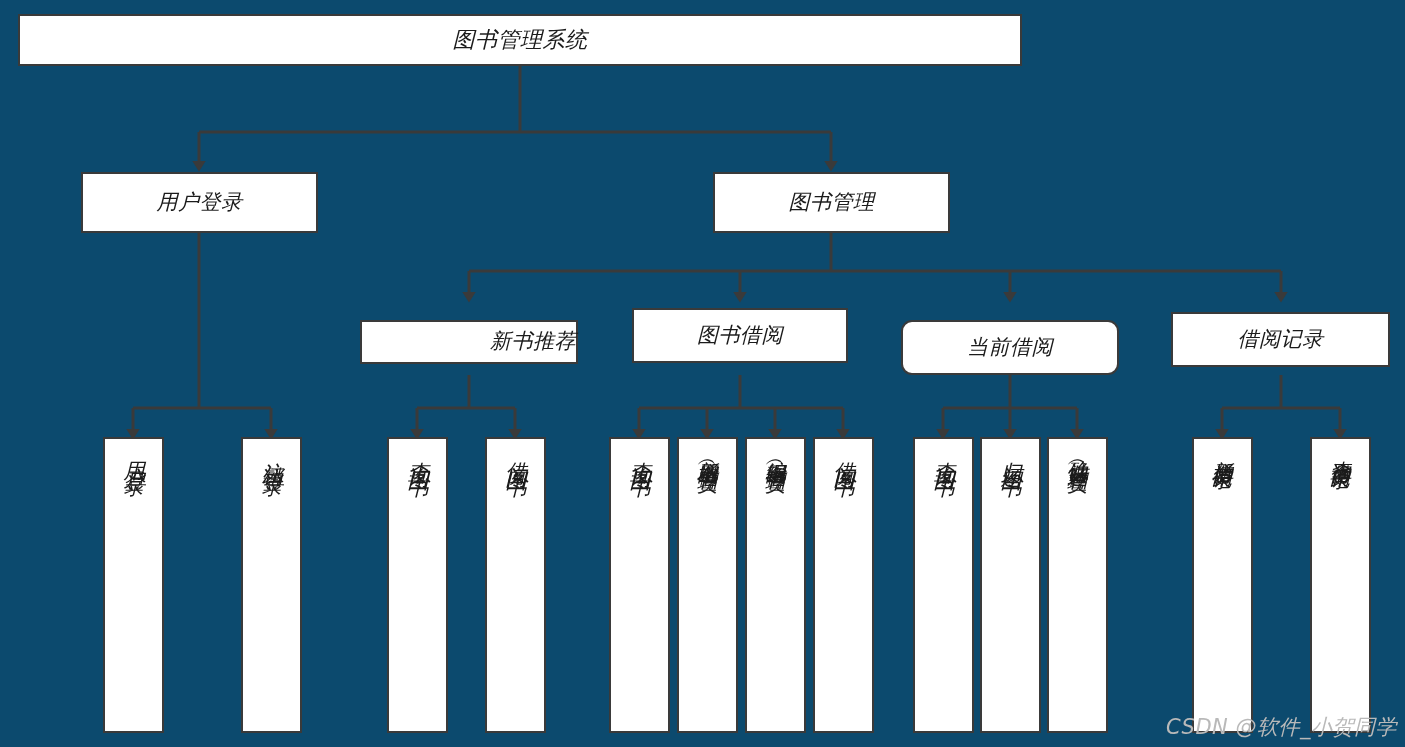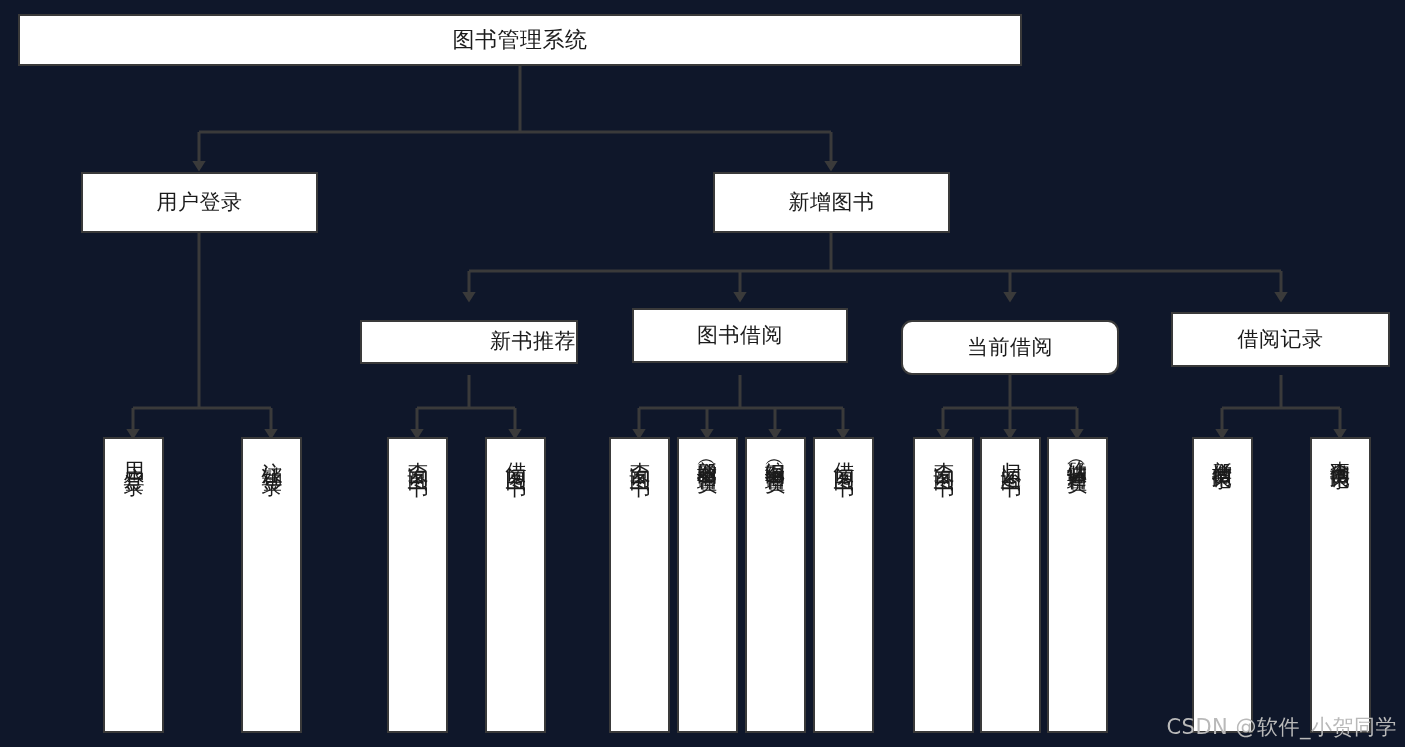--- a/index.html
+++ b/index.html
@@ -8,22 +8,23 @@
     padding: 0;
     background: #ffffff;
   }
   body {
     font-family: "DejaVu Sans", "Liberation Sans", sans-serif;
   }
   #diagram-root {
     position: relative;
     width: 1405px;
     height: 747px;
-    background: #0f172a;
+    background: #0c4a6e;
     overflow: hidden;
+    font-style: italic;
   }
   #diagram-svg {
     position: absolute;
     left: 0;
     top: 0;
     width: 1405px;
     height: 747px;
   }
   .node {
     position: absolute;
@@ -134,21 +135,21 @@
   </svg>
 
   <div class="node horiz root" style="left:18px; top:14px; width:1004px; height:52px;">
     <span class="node-label">图书管理系统</span>
   </div>
 
   <div class="node horiz" style="left:81px; top:172px; width:237px; height:61px;">
     <span class="node-label">用户登录</span>
   </div>
   <div class="node horiz" style="left:713px; top:172px; width:237px; height:61px;">
-    <span class="node-label">新增图书</span>
+    <span class="node-label">图书管理</span>
   </div>
 
   <div class="node horiz" style="left:360px; top:320px; width:218px; height:44px;justify-content:flex-end;">
     <span class="node-label">新书推荐</span>
   </div>
   <div class="node horiz" style="left:632px; top:308px; width:216px; height:55px;">
     <span class="node-label">图书借阅</span>
   </div>
   <div class="node horiz" style="left:901px; top:320px; width:218px; height:55px;border-radius:11px;">
     <span class="node-label">当前借阅</span>

